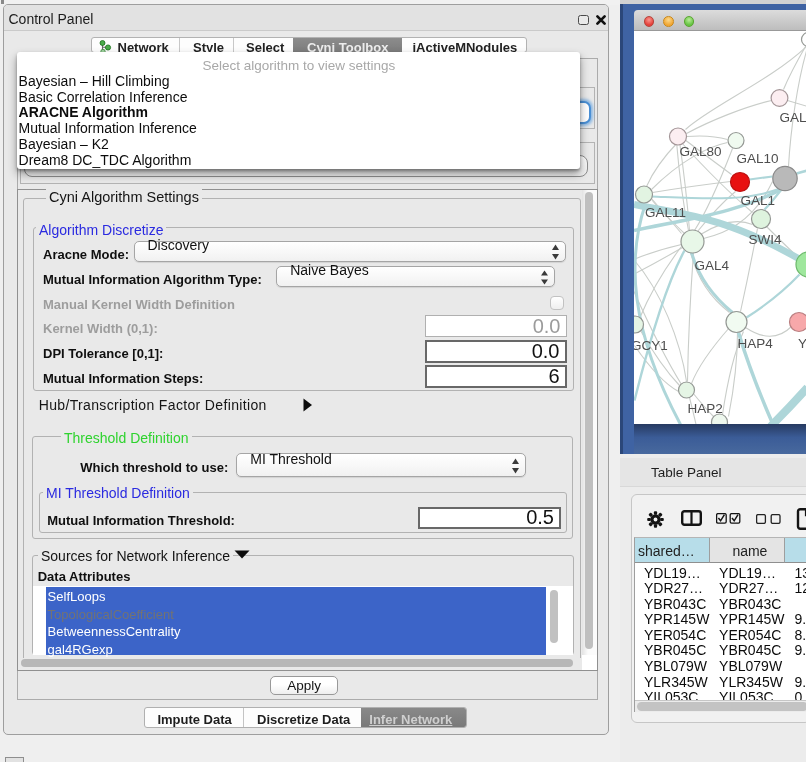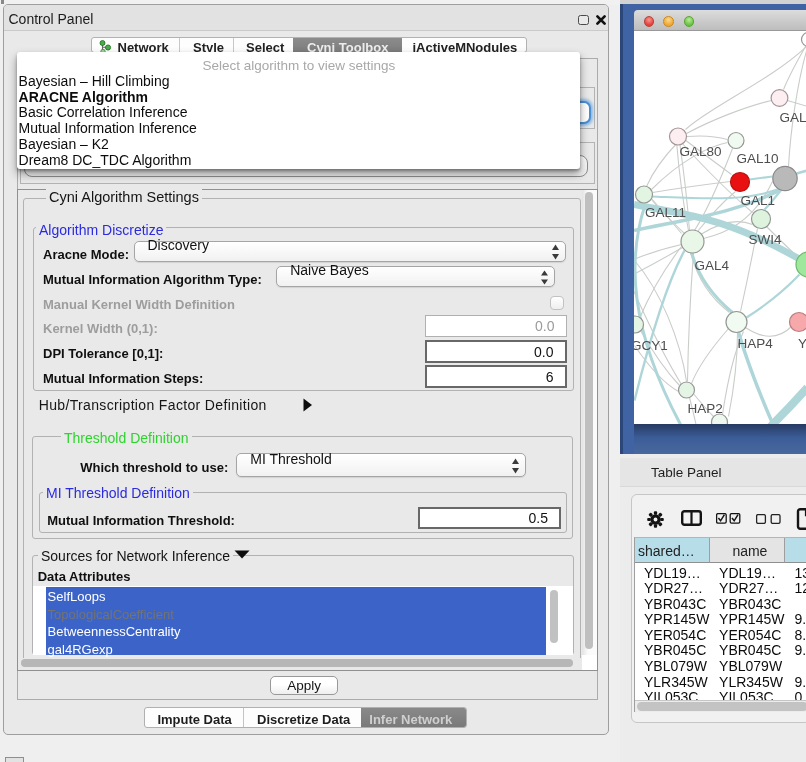--- a/index.html
+++ b/index.html
@@ -3,21 +3,21 @@
 <meta charset="utf-8">
 <style>
 * { margin:0; padding:0; box-sizing:border-box; }
 html,body { width:806px; height:762px; overflow:hidden; }
 body { position:relative; background:#efefef; font-family:"Liberation Sans",sans-serif; }
 .abs { position:absolute; }
 .grp { position:absolute; border:1px solid #b2b2b2; border-radius:3px; }
 .grplbl { position:absolute; background:#e9e9e9; padding:0 3px; font-size:14px; white-space:nowrap; }
 .combo { position:absolute; background:linear-gradient(#ffffff,#f1f1f1); border:1px solid #a5a5a5; border-radius:5px; box-shadow:0 1px 1px rgba(0,0,0,0.1); }
 .combo .tx { position:absolute; top:0; bottom:12px; display:flex; align-items:center; font-size:14px; color:#111; }
-.fld { position:absolute; background:#fff; font-size:14px; color:#111; text-align:right; padding-right:11px; display:flex; align-items:center; justify-content:flex-end; }
+.fld { position:absolute; background:#fff; font-size:20px; color:#111; text-align:right; padding-right:5px; display:flex; align-items:center; justify-content:flex-end; }
 .blbl { position:absolute; font-weight:bold; font-size:13px; color:#0f0f0f; white-space:nowrap; }
 svg { display:block; }
 </style>
 </head>
 <body>
 
 <div class="abs" style="left:0; top:0; width:806px; height:5px; background:#f1f1f1;"></div>
 <div class="abs" style="left:1px; top:0; width:3px; height:4px; background:#8a8a8a;"></div>
 <div class="abs" style="left:620px; top:0; width:186px; height:4.5px; background:#d2d2d2;"></div>
 
@@ -136,21 +136,21 @@
 <div class="abs" style="left:18px; top:657.5px; width:563px; height:12px; background:#e9e9e9;"></div>
 <div class="abs" style="left:20.5px; top:659px; width:552.5px; height:8px; background:#b7b7b7; border-radius:4px;"></div>
 
 <div class="abs" style="left:270.4px; top:676px; width:67.5px; height:19.4px; background:linear-gradient(#ffffff,#ffffff 45%,#eeeeee); border:1px solid #999999; border-radius:5px; display:flex; align-items:center; justify-content:center; font-size:13.5px; color:#141414;">Apply</div>
 
 <div class="abs" style="left:144.4px; top:707.1px; width:322.4px; height:21.4px; background:#fdfdfd; border:1px solid #b0b0b0; border-radius:3px; overflow:hidden;">
   <div class="abs" style="left:97.6px; top:0; width:1px; height:21.4px; background:#c4c4c4;"></div>
   <div class="abs" style="left:215.3px; top:0; width:107.1px; height:21.4px; background:linear-gradient(#898989,#787878);"></div>
   <div class="abs" style="left:12px; top:4px; font-size:13px; font-weight:bold; color:#1e1e1e;">Impute Data</div>
   <div class="abs" style="left:111.7px; top:4px; font-size:13px; font-weight:bold; color:#1e1e1e;">Discretize Data</div>
-  <div class="abs" style="left:223.9px; top:4px; font-size:13px; font-weight:bold; color:#cfcfcf;">Infer Network</div>
+  <div class="abs" style="left:223.9px; top:4px; font-size:13px; font-weight:bold; color:#cfcfcf;text-decoration:underline;">Infer Network</div>
 </div>
 
 <div class="abs" style="left:5px; top:757px; width:19px; height:10px; background:#e2e2e2; border:1.5px solid #8e8e8e;"></div>
 
 <div class="abs" style="left:620px; top:4px; width:186px; height:450px; background:#3f63a3;"></div>
 <div class="abs" style="left:620px; top:4px; width:2.5px; height:450px; background:#2b4779;"></div>
 
 <div class="abs" style="left:633.5px; top:424px; width:172.5px; height:30px; background:linear-gradient(#273a61,#3b5c97 45%,#48699e);"></div>
 
 <div class="abs" style="left:633.5px; top:9.5px; width:172.5px; height:21px; background:linear-gradient(#dcdcdc,#bdbdbd); border-bottom:1px solid #999; border-radius:4px 0 0 0;"></div>
@@ -325,19 +325,19 @@
     </div>
 
   <div class="abs" style="left:0; top:162.5px; width:172px; height:13px; background:#ececec; border-top:1px solid #c6c6c6;"></div>
   <div class="abs" style="left:1.5px; top:164.5px; width:171px; height:8.5px; background:#c3c3c3; border-radius:4.5px;"></div>
 </div>
 
 <div class="abs" style="left:17.4px; top:52.2px; width:563px; height:117.3px; background:#ffffff; border-radius:3px; box-shadow:0 2px 3px rgba(0,0,0,0.30), 0 5px 10px rgba(0,0,0,0.38); z-index:50;">
   <div class="abs" style="left:0; top:5.5px; width:563px; text-align:center; font-size:13.5px; color:#a8a8a8;">Select algorithm to view settings</div>
   <div class="abs" style="left:1.2px; top:21.8px; font-size:14px; color:#0c0c0c; line-height:15.7px; white-space:nowrap;">
     <div>Bayesian – Hill Climbing</div>
+    <div>Basic Correlation Inference</div>
     <div style="font-weight:bold;">ARACNE Algorithm</div>
-    <div>Basic Correlation Inference</div>
     <div>Mutual Information Inference</div>
     <div>Bayesian – K2</div>
     <div>Dream8 DC_TDC Algorithm</div>
   </div>
 </div>
 
 </body></html>

